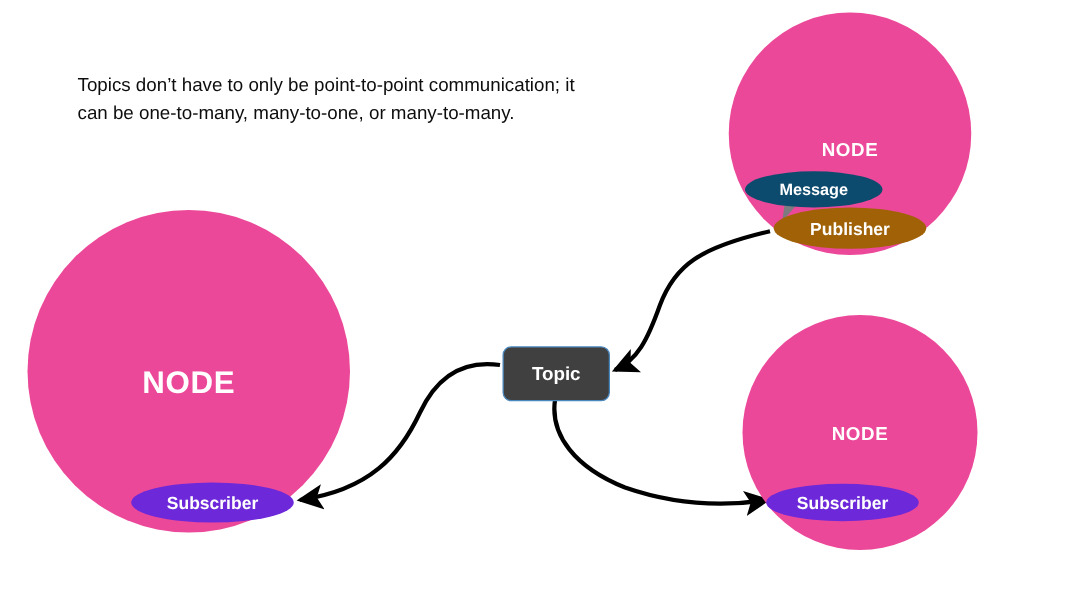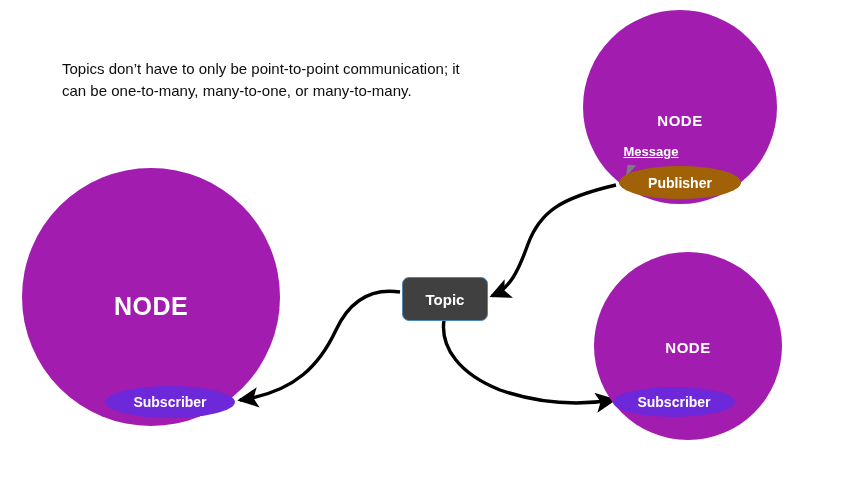--- a/index.html
+++ b/index.html
@@ -33,21 +33,21 @@
     width: 420px;
     font-size: 15px;
     line-height: 1.45;
     color: #0d0d0d;
     white-space: pre-line;
   }
 
   .node {
     position: absolute;
     border-radius: 50%;
-    background: #a21caf;
+    background: #ec4899;
   }
   .node-label {
     position: absolute;
     left: 0;
     width: 100%;
     text-align: center;
     color: #ffffff;
     font-weight: bold;
     letter-spacing: 0.5px;
   }
@@ -88,21 +88,21 @@
     border-radius: 50%;
     display: flex;
     align-items: center;
     justify-content: center;
     color: #ffffff;
     font-weight: bold;
     font-size: 14px;
   }
   .ellipse.subscriber { background: #6d28d9; }
   .ellipse.publisher  { background: #a16207; }
-  .ellipse.message    { background: #a21caf; text-decoration: underline; }
+  .ellipse.message    { background: #0c4a6e; }
 
   #subscriber-left {
     left: 105px;
     top: 386px;
     width: 130px;
     height: 32px;
   }
   #publisher-topright {
     left: 619px;
     top: 166px;

